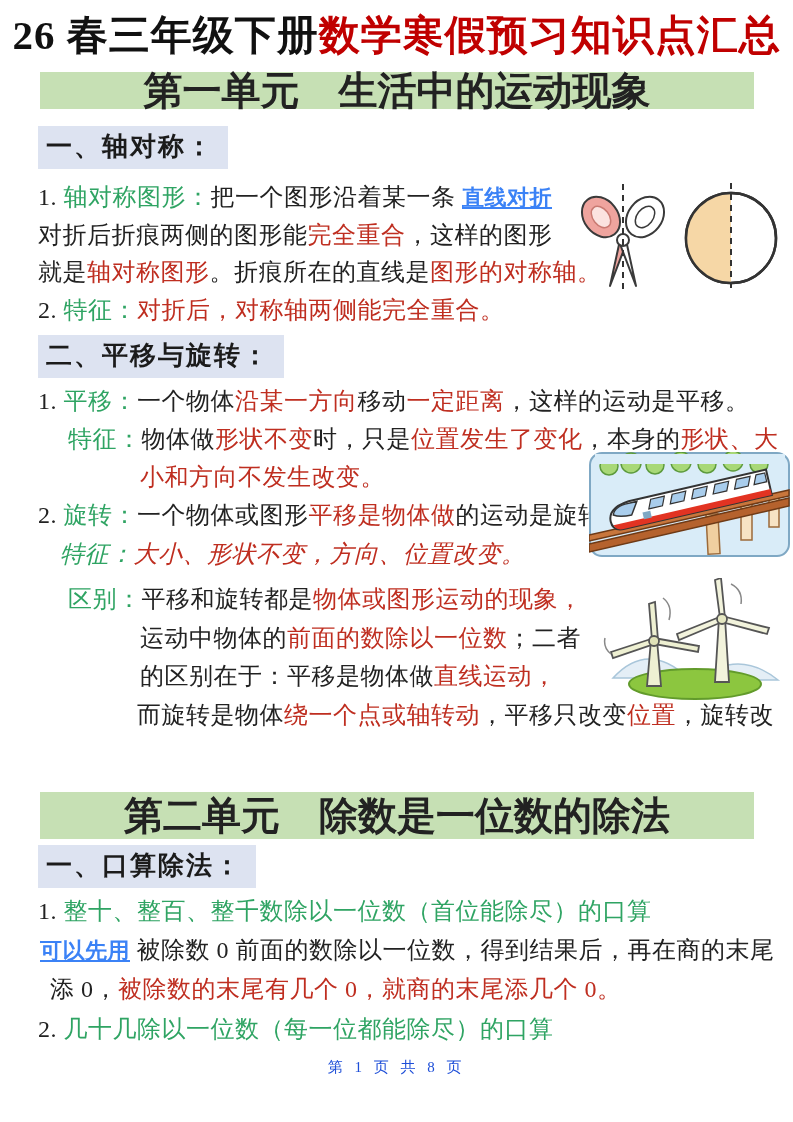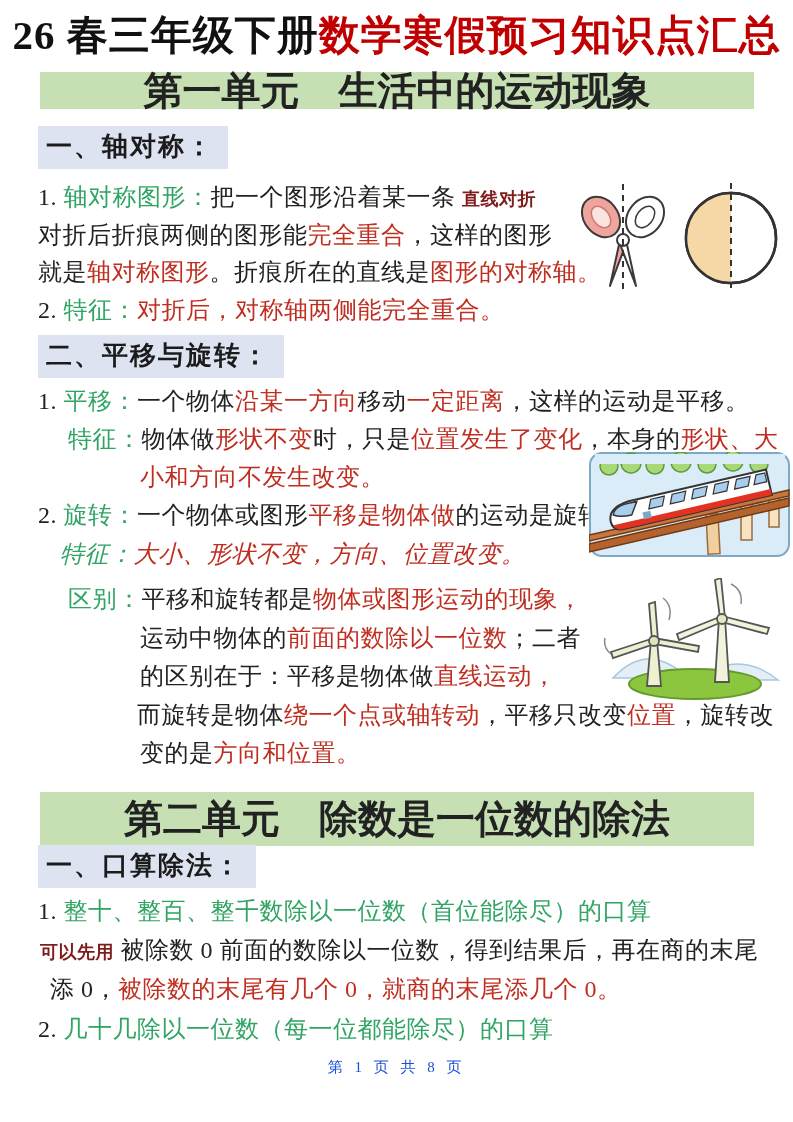--- a/index.html
+++ b/index.html
@@ -31,21 +31,21 @@
     font-size:26px;font-weight:700;padding:3px 14px 5px 8px;white-space:nowrap;
     letter-spacing:2px;
   }
   .line{
     position:absolute;font-size:24px;white-space:nowrap;letter-spacing:0.5px;
     line-height:32px;
   }
   .seg-k{color:#222;}
   .seg-r{color:var(--body-red);}
   .seg-g{color:var(--green);}
-  .seg-h{font-family:"Liberation Sans","DejaVu Sans",sans-serif;color:#7f1d1d;font-weight:600;font-size:18px;}
+  .seg-h{font-family:"Liberation Sans","DejaVu Sans",sans-serif;color:#3b82f6;font-weight:600;font-size:22px;text-decoration:underline;}
   .illus{position:absolute;}
   .footer{
     position:absolute;top:1058px;left:0;width:100%;text-align:center;
     font-size:15px;color:#1d4ed8;letter-spacing:4px;
     font-family:"Liberation Serif","DejaVu Serif",serif;
   }
 </style>
 </head>
 <body>
 
@@ -92,21 +92,20 @@
 
   <div class="line" style="top:385px;left:38px;"><span class="seg-k">1. </span><span class="seg-g">平移：</span><span class="seg-k">一个物体</span><span class="seg-r">沿某一方向</span><span class="seg-k">移动</span><span class="seg-r">一定距离</span><span class="seg-k">，这样的运动是平移。</span></div>
   <div class="line" style="top:423px;left:68px;"><span class="seg-g">特征：</span><span class="seg-k">物体做</span><span class="seg-r">形状不变</span><span class="seg-k">时，只是</span><span class="seg-r">位置发生了变化</span><span class="seg-k">，本身的</span><span class="seg-r">形状、大</span></div>
   <div class="line" style="top:461px;left:140px;"><span class="seg-r">小和方向不发生改变。</span></div>
   <div class="line" style="top:499px;left:38px;"><span class="seg-k">2. </span><span class="seg-g">旋转：</span><span class="seg-k">一个物体或图形</span><span class="seg-r">平移是物体做</span><span class="seg-k">的运动是旋转。</span></div>
   <div class="line" style="top:538px;left:60px;font-style:italic;"><span class="seg-g">特征：</span><span class="seg-r">大小、形状不变，方向、位置改变。</span></div>
   <div class="line" style="top:583px;left:68px;"><span class="seg-g">区别：</span><span class="seg-k">平移和旋转都是</span><span class="seg-r">物体或图形运动的现象，</span></div>
   <div class="line" style="top:622px;left:140px;"><span class="seg-k">运动中物体的</span><span class="seg-r">前面的数除以一位数</span><span class="seg-k">；二者</span></div>
   <div class="line" style="top:660px;left:140px;"><span class="seg-k">的区别在于：平移是物体做</span><span class="seg-r">直线运动，</span></div>
   <div class="line" style="top:699px;left:137px;"><span class="seg-k">而旋转是物体</span><span class="seg-r">绕一个点或轴转动</span><span class="seg-k">，平移只改变</span><span class="seg-r">位置</span><span class="seg-k">，旋转改</span></div>
-  <div class="line" style="top:737px;left:140px;"><span class="seg-k">变的是</span><span class="seg-r">方向和位置。</span></div>
 
   <svg class="illus" style="top:452px;left:589px;" width="201" height="105" viewBox="0 0 201 105">
     <rect x="1" y="1" width="199" height="103" rx="12" fill="#d9ecf8" stroke="#7fa8c4" stroke-width="2"></rect>
 
     <g>
       <circle cx="20" cy="14" r="9" fill="#a8d877" stroke="#5c9a3c" stroke-width="1.5"></circle>
       <circle cx="42" cy="11" r="10" fill="#a8d877" stroke="#5c9a3c" stroke-width="1.5"></circle>
       <circle cx="66" cy="13" r="9" fill="#a8d877" stroke="#5c9a3c" stroke-width="1.5"></circle>
       <circle cx="92" cy="10" r="10" fill="#a8d877" stroke="#5c9a3c" stroke-width="1.5"></circle>
       <circle cx="118" cy="12" r="9" fill="#a8d877" stroke="#5c9a3c" stroke-width="1.5"></circle>
@@ -163,21 +162,21 @@
       <polygon points="51,60 96,68 95,74 51,66"></polygon>
       <polygon points="49,62 46,26 52,24 55,62"></polygon>
       <circle cx="51" cy="63" r="5" fill="#e0e2b8"></circle>
     </g>
 
     <path d="M60,20 Q70,28 66,42" fill="none" stroke="#888" stroke-width="1.5"></path>
     <path d="M128,6 Q140,12 138,26" fill="none" stroke="#888" stroke-width="1.5"></path>
     <path d="M2,60 Q0,70 8,76" fill="none" stroke="#888" stroke-width="1.5"></path>
   </svg>
 
-  <div class="banner" style="top:792px;height:54px;">第二单元　除数是一位数的除法</div>
+  <div class="banner" style="top:792px;height:47px;">第二单元　除数是一位数的除法</div>
 
   <div class="hl-heading" style="top:845px;left:38px;">一、口算除法：</div>
 
   <div class="line" style="top:895px;left:38px;"><span class="seg-k">1. </span><span class="seg-g">整十、整百、整千数除以一位数（首位能除尽）的口算</span></div>
   <div class="line" style="top:934px;left:40px;"><span class="seg-h">可以先用</span><span class="seg-k"> 被除数 0 前面的数除以一位数，得到结果后，再在商的末尾</span></div>
   <div class="line" style="top:973px;left:38px;margin-left:12px;"><span class="seg-k">添 0，</span><span class="seg-r">被除数的末尾有几个 0，就商的末尾添几个 0。</span></div>
   <div class="line" style="top:1013px;left:38px;"><span class="seg-k">2. </span><span class="seg-g">几十几除以一位数（每一位都能除尽）的口算</span></div>
 
   <div class="footer">第 1 页 共 8 页</div>
 

